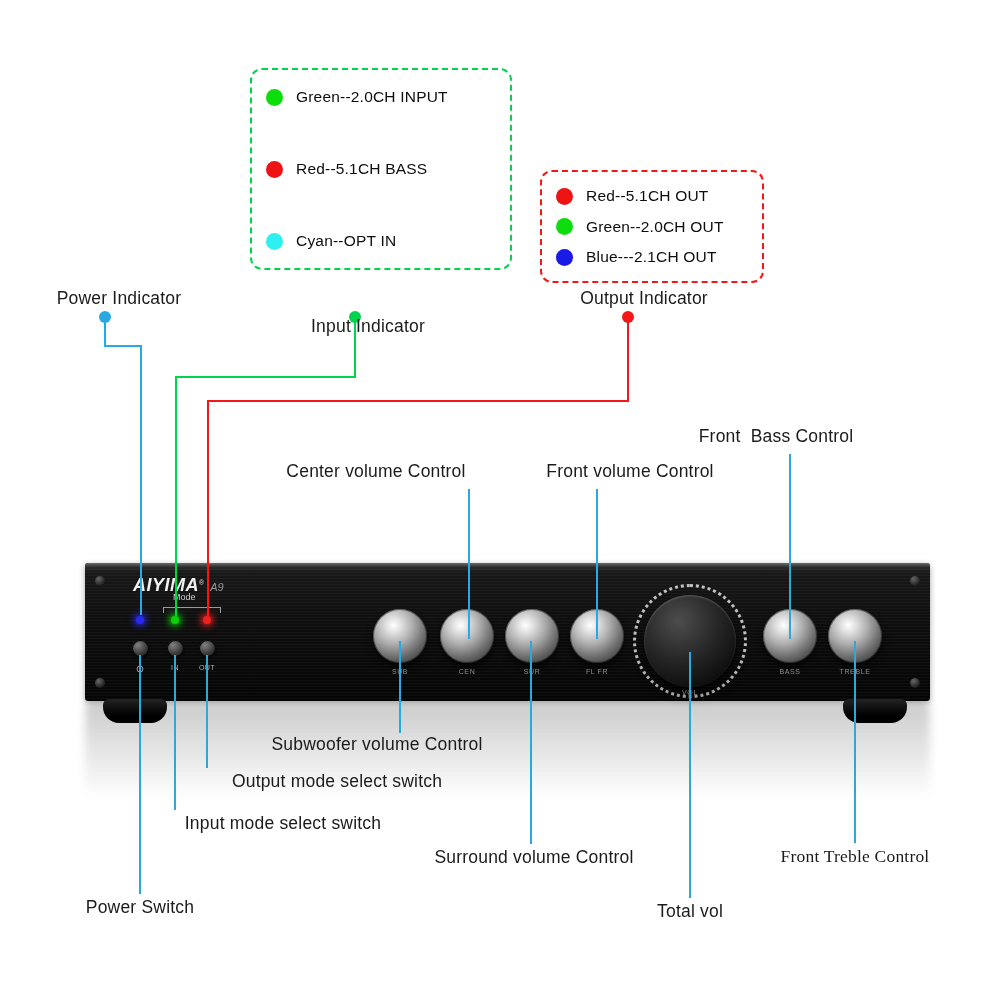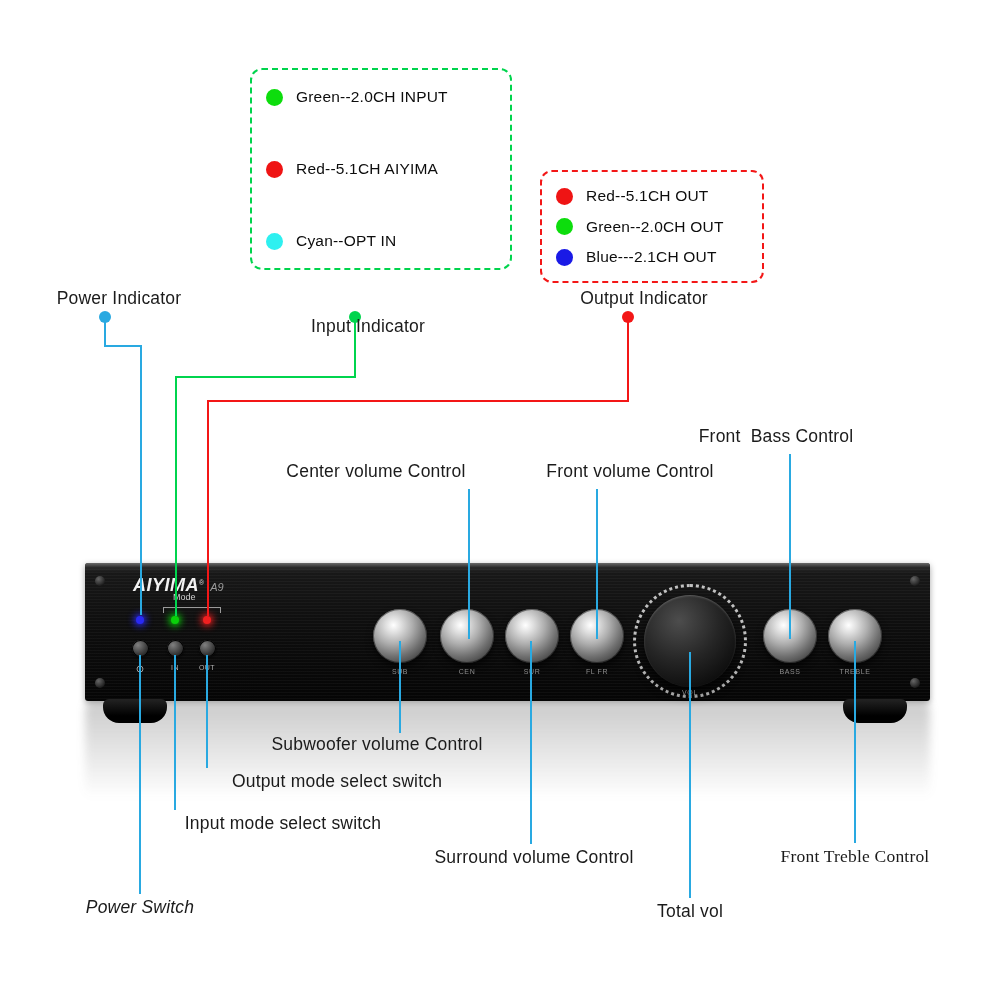--- a/index.html
+++ b/index.html
@@ -71,21 +71,21 @@
 <div class="stage">
 
 
   <div class="legend-box" style="left: 250px; top: 68px; width: 262px; height: 202px; padding: 18px 14px; border-color: rgb(0, 212, 77);">
     <div class="legend-item">
       <span class="dot" style="background-color: rgb(13, 221, 13);"></span>
       <span class="legend-label">Green--2.0CH INPUT</span>
     </div>
     <div class="legend-item">
       <span class="dot" style="background-color: rgb(239, 20, 20);"></span>
-      <span class="legend-label">Red--5.1CH AIYIMA</span>
+      <span class="legend-label">Red--5.1CH BASS</span>
     </div>
     <div class="legend-item">
       <span class="dot" style="background-color: rgb(46, 240, 240);"></span>
       <span class="legend-label">Cyan--OPT IN</span>
     </div>
   </div>
 
   <div class="legend-box" style="left: 540px; top: 170px; width: 224px; height: 113px; padding: 15px 14px; border-color: rgb(243, 23, 23);">
     <div class="legend-item">
       <span class="dot" style="background-color: rgb(239, 20, 20);"></span>
@@ -139,21 +139,21 @@
 
   <div class="callout" style="left:376px; top:461px;">Center volume Control</div>
   <div class="callout" style="left:630px; top:461px;">Front volume Control</div>
   <div class="callout" style="left:776px; top:426px;">Front  Bass Control</div>
   <div class="callout" style="left:377px; top:734px;">Subwoofer volume Control</div>
   <div class="callout" style="left:337px; top:771px;">Output mode select switch</div>
   <div class="callout" style="left:283px; top:813px;">Input mode select switch</div>
   <div class="callout" style="left:534px; top:847px;">Surround volume Control</div>
   <div class="callout" style="left:690px; top:901px;">Total vol</div>
   <div class="callout" style="left:855px; top:846px;font-family:Liberation Serif, serif;">Front Treble Control</div>
-  <div class="callout" style="left:140px; top:897px;font-style:italic;">Power Switch</div>
+  <div class="callout" style="left:140px; top:897px;">Power Switch</div>
 
   <div class="reflection"></div>
 
   <div class="device">
     <span class="screw" style="left:10px; top:13px;"></span>
     <span class="screw" style="left:825px; top:13px;"></span>
     <span class="screw" style="left:10px; top:115px;"></span>
     <span class="screw" style="left:825px; top:115px;"></span>
 
     <div class="logo">

